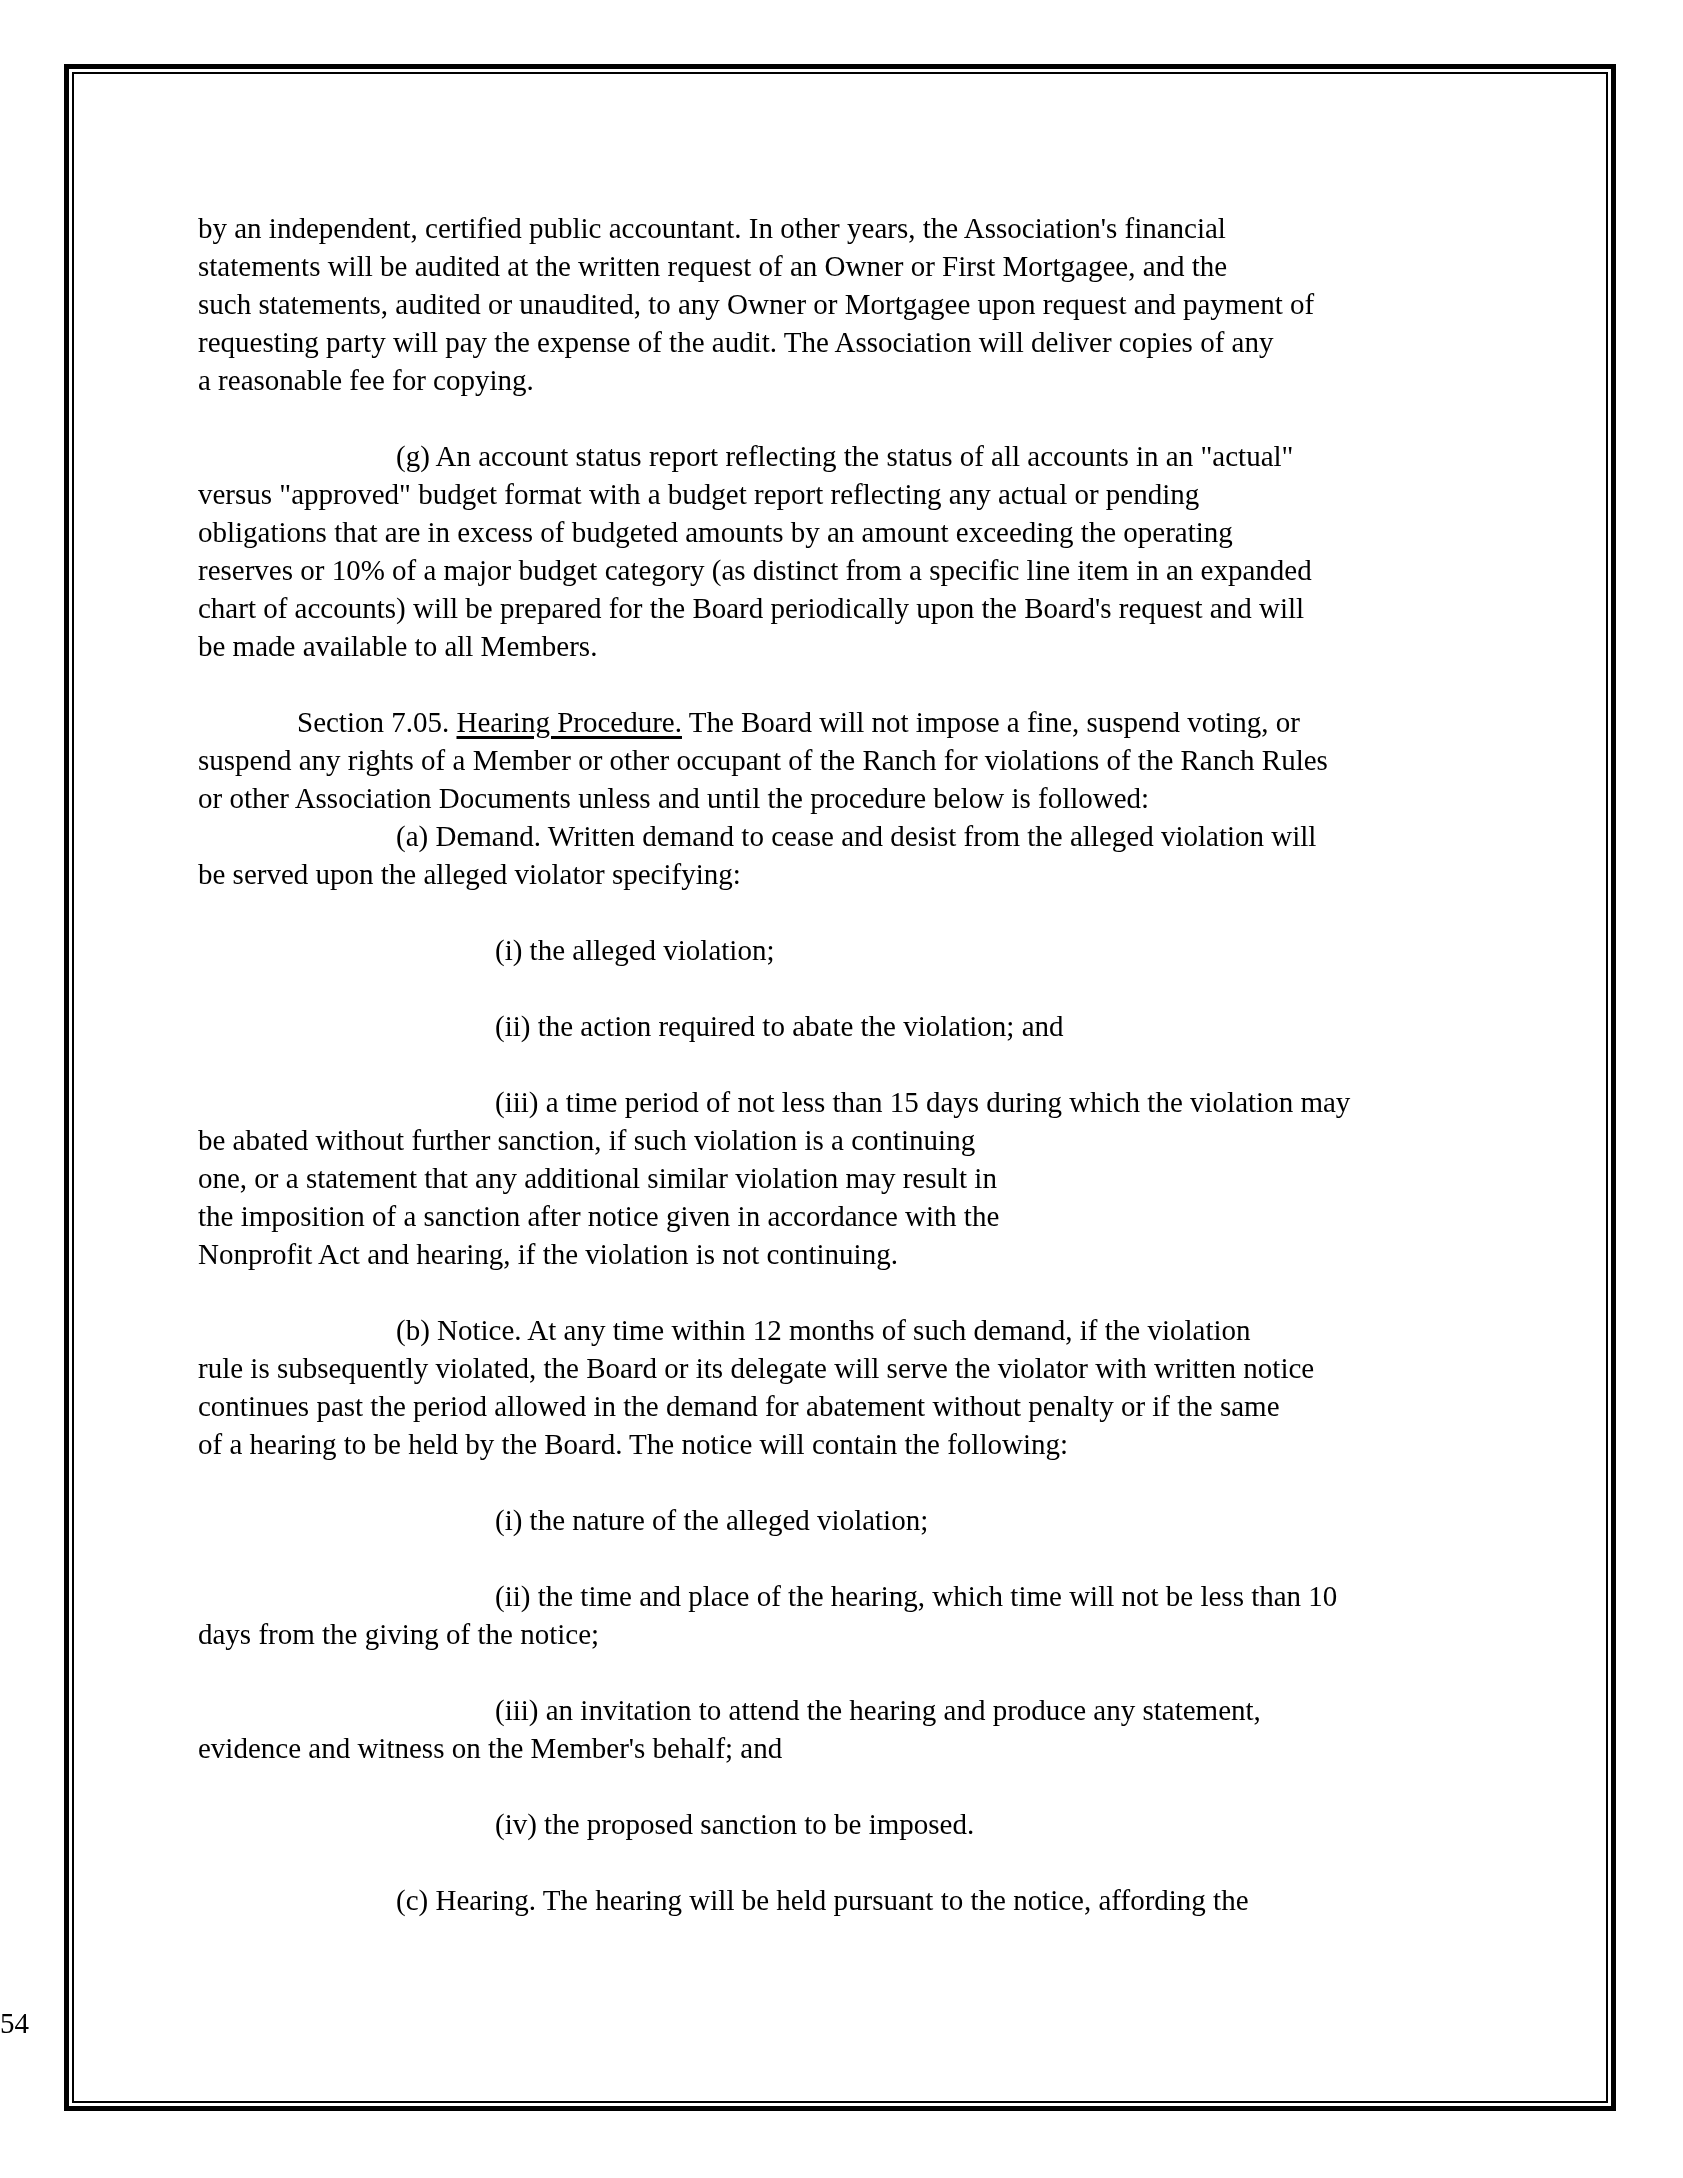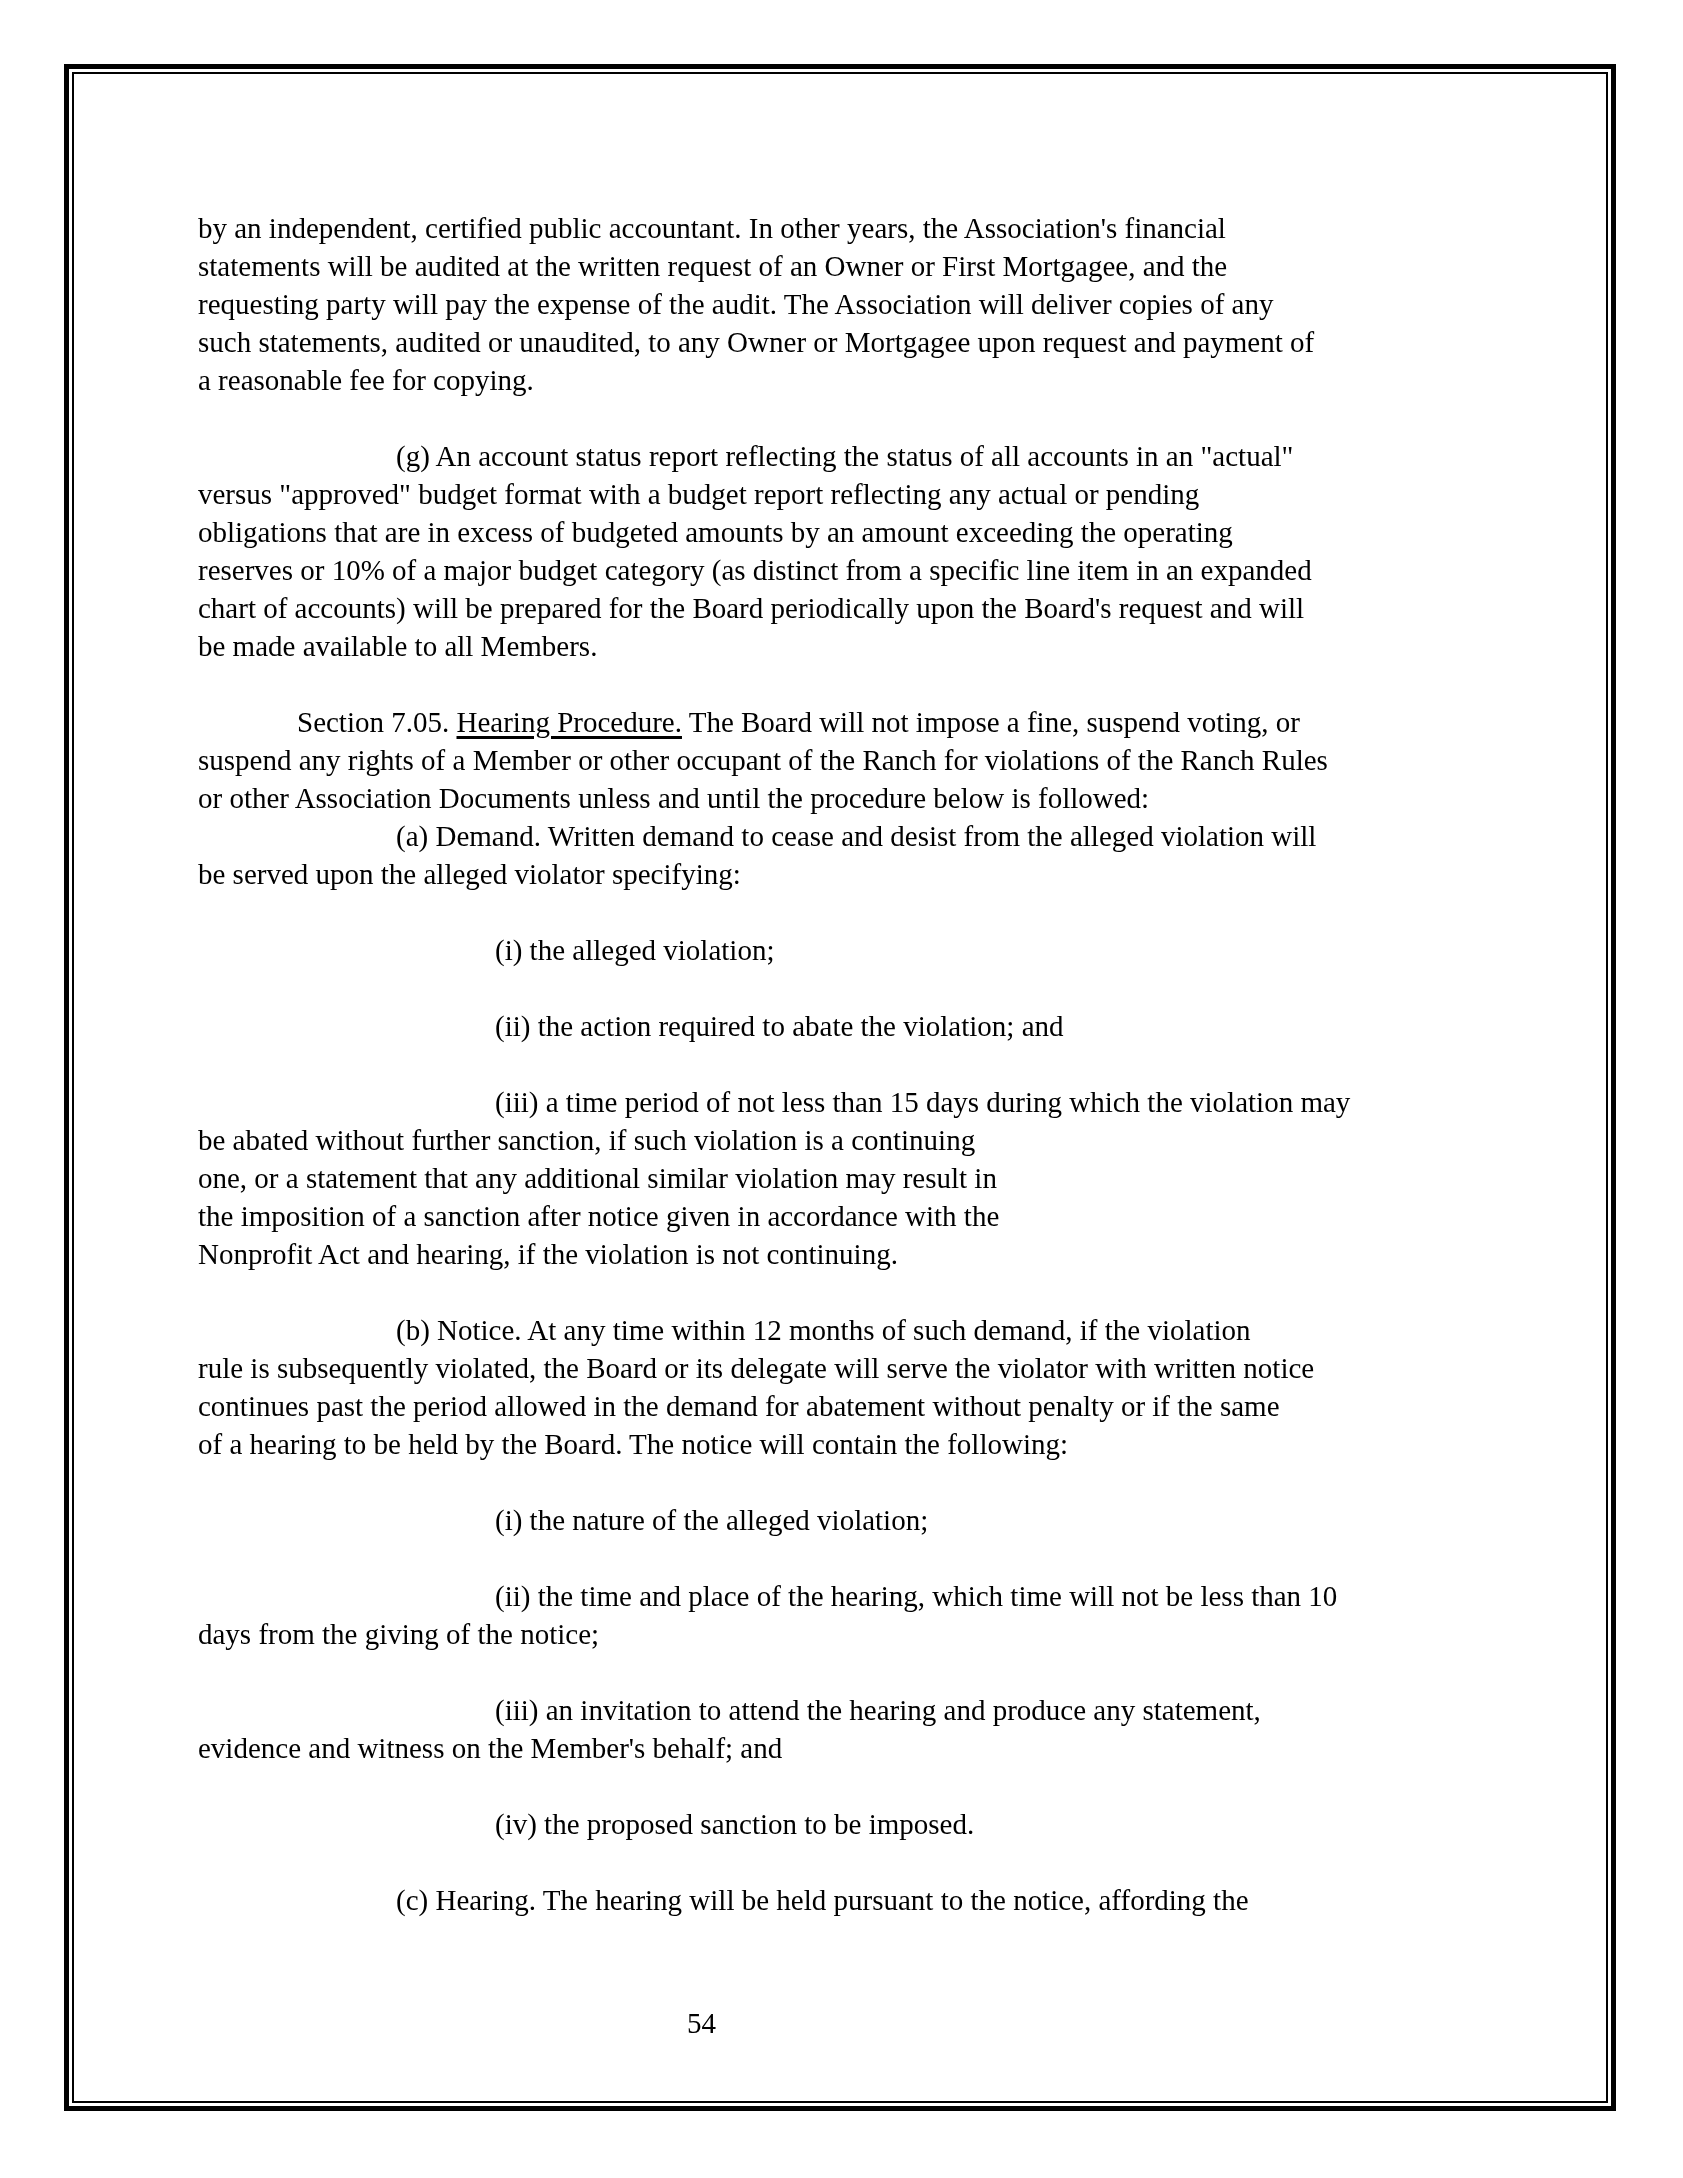--- a/index.html
+++ b/index.html
@@ -44,42 +44,41 @@
   .underline {
     text-decoration: underline;
     text-decoration-thickness: 2.5px;
     text-underline-offset: 4px;
   }
   .pageno {
     position: absolute;
     left: 0;
     top: 2004px;
     width: 1339px;
-    text-align: center;
+    text-align: left;
     font-size: 29px;
     line-height: 38px;
-    margin-left: 32px;
   }
 </style>
 </head>
 <body>
 
 <div class="page">
 
   <div class="frame">
     <div class="frame-inner"></div>
   </div>
 
   <main class="content">
 
     <div class="para">
       <div class="line">by an independent, certified public accountant. In other years, the Association's financial</div>
       <div class="line">statements will be audited at the written request of an Owner or First Mortgagee, and the</div>
+      <div class="line">such statements, audited or unaudited, to any Owner or Mortgagee upon request and payment of</div>
       <div class="line">requesting party will pay the expense of the audit. The Association will deliver copies of any</div>
-      <div class="line">such statements, audited or unaudited, to any Owner or Mortgagee upon request and payment of</div>
       <div class="line">a reasonable fee for copying.</div>
     </div>
 
     <div class="para gap">
       <div class="line ind-tab">(g) An account status report reflecting the status of all accounts in an "actual"</div>
       <div class="line">versus "approved" budget format with a budget report reflecting any actual or pending</div>
       <div class="line">obligations that are in excess of budgeted amounts by an amount exceeding the operating</div>
       <div class="line">reserves or 10% of a major budget category (as distinct from a specific line item in an expanded</div>
       <div class="line">chart of accounts) will be prepared for the Board periodically upon the Board's request and will</div>
       <div class="line">be made available to all Members.</div>

